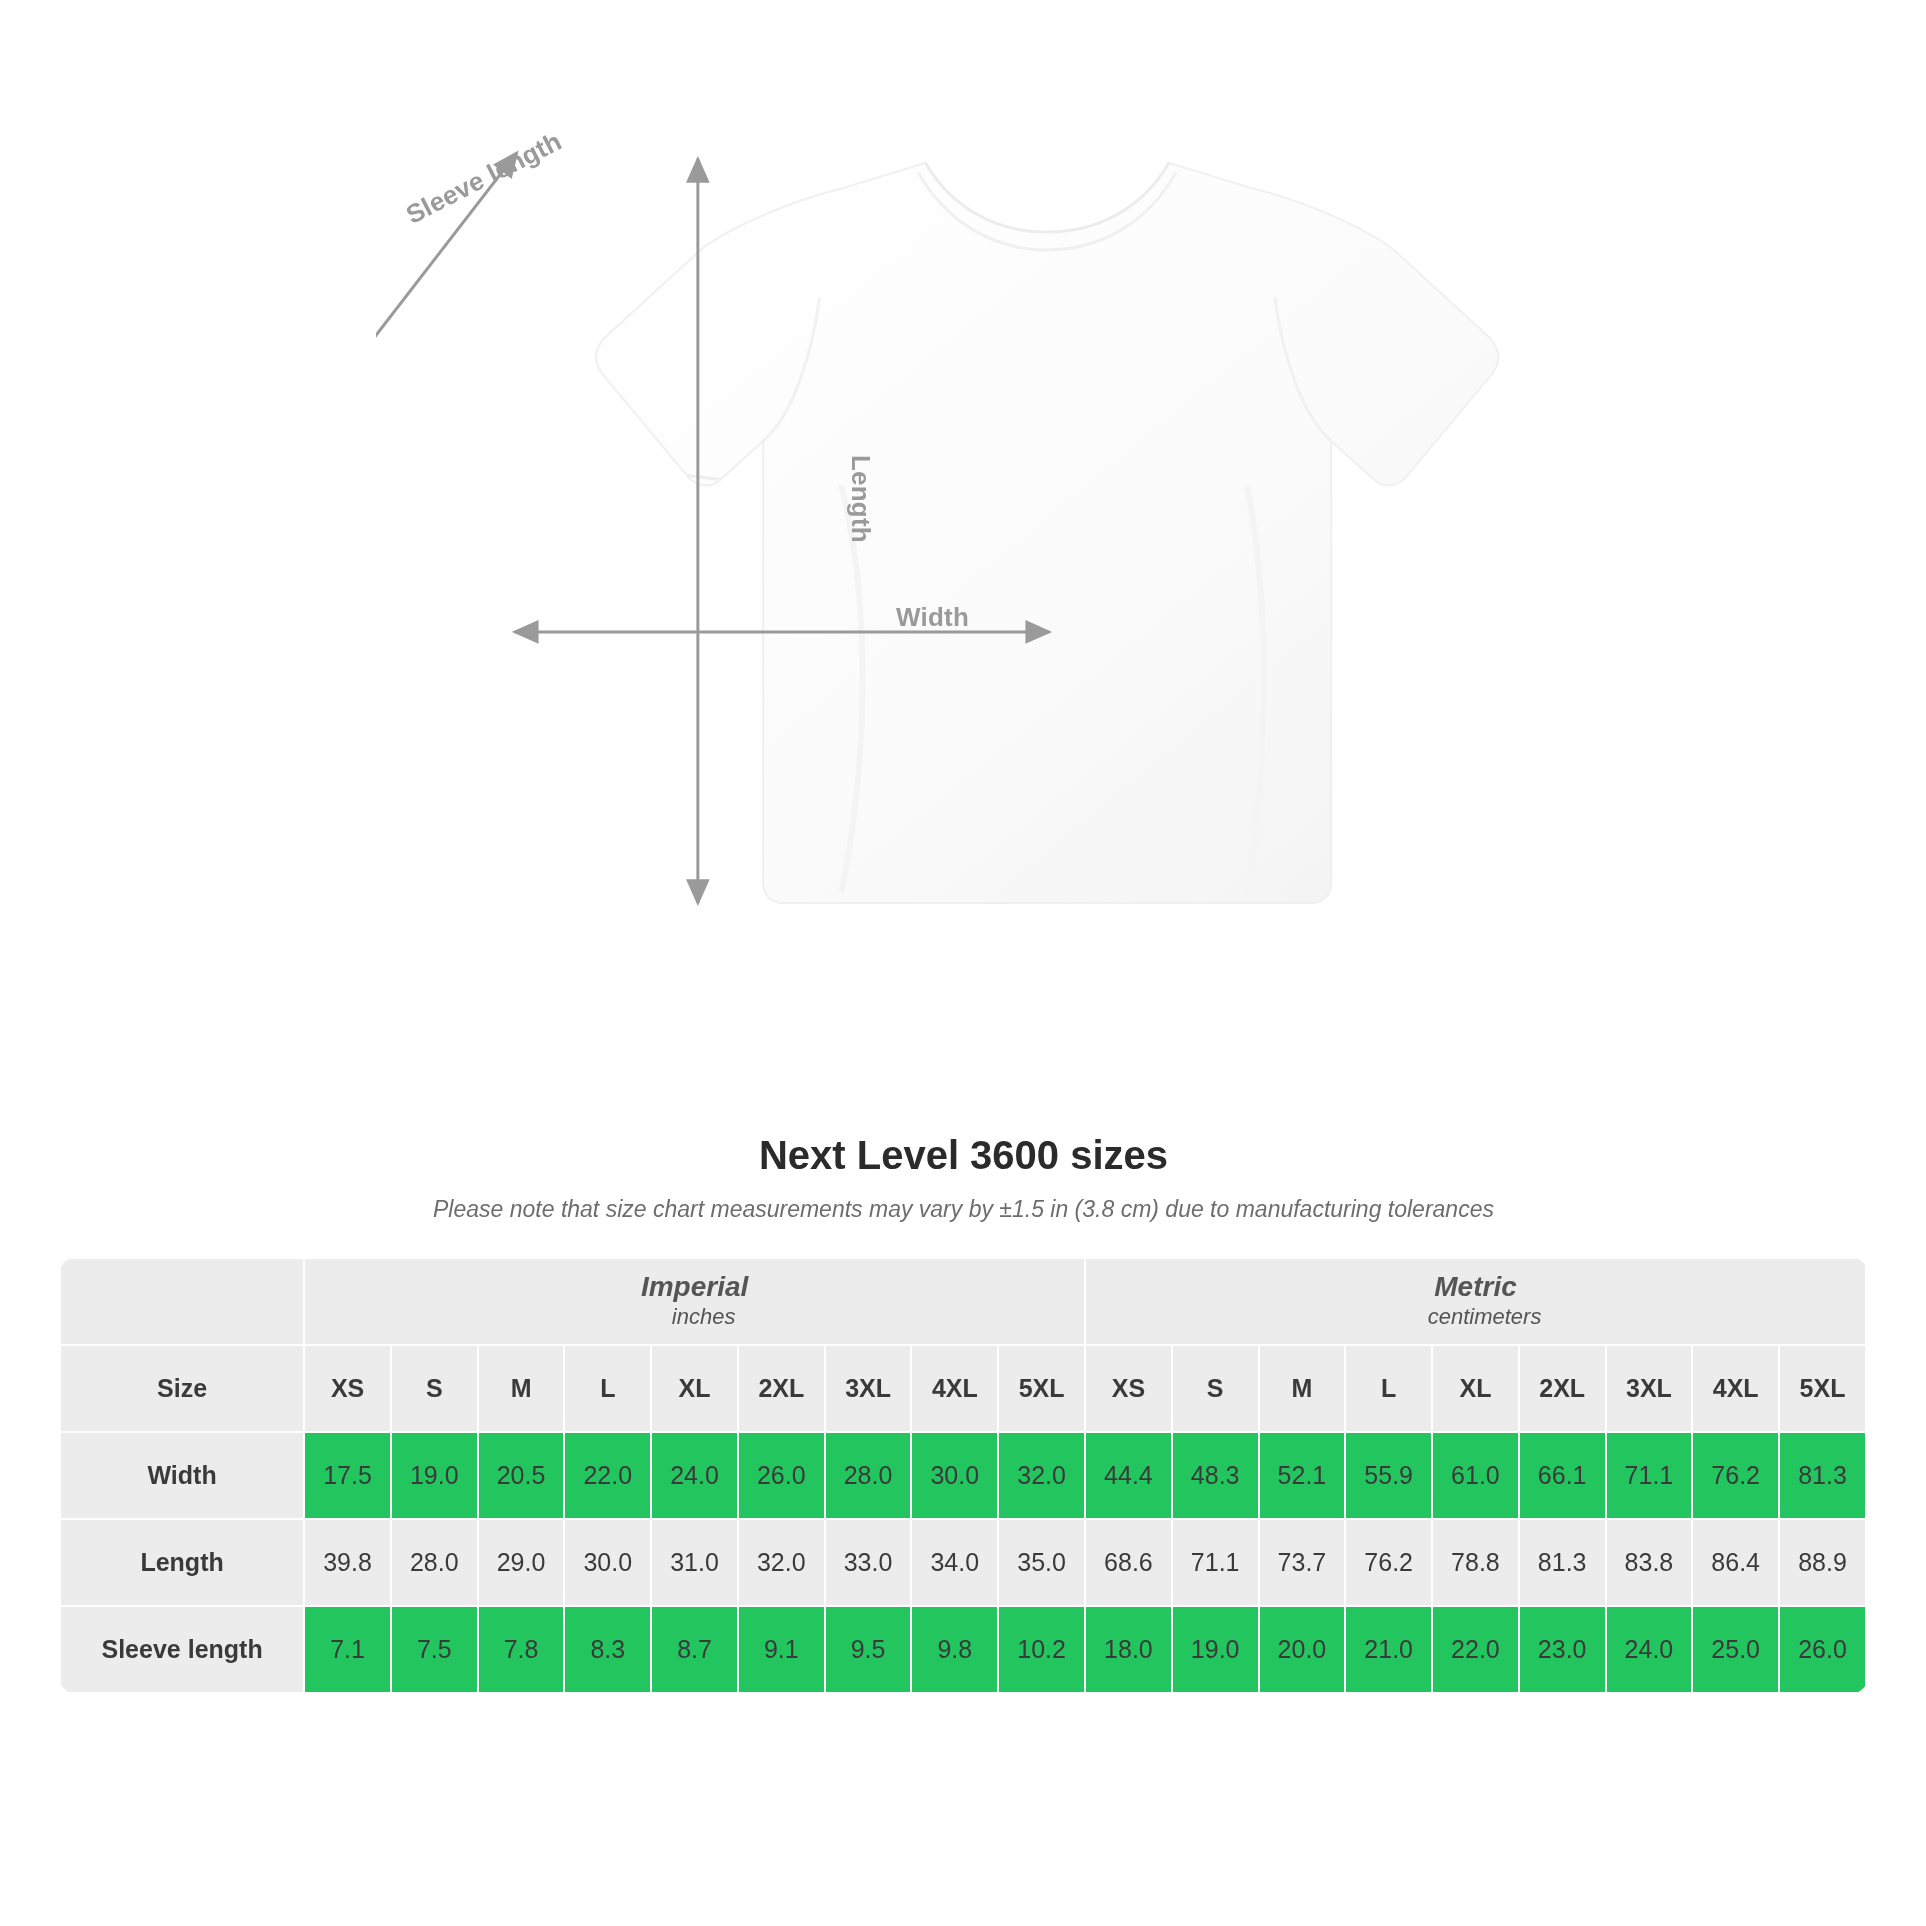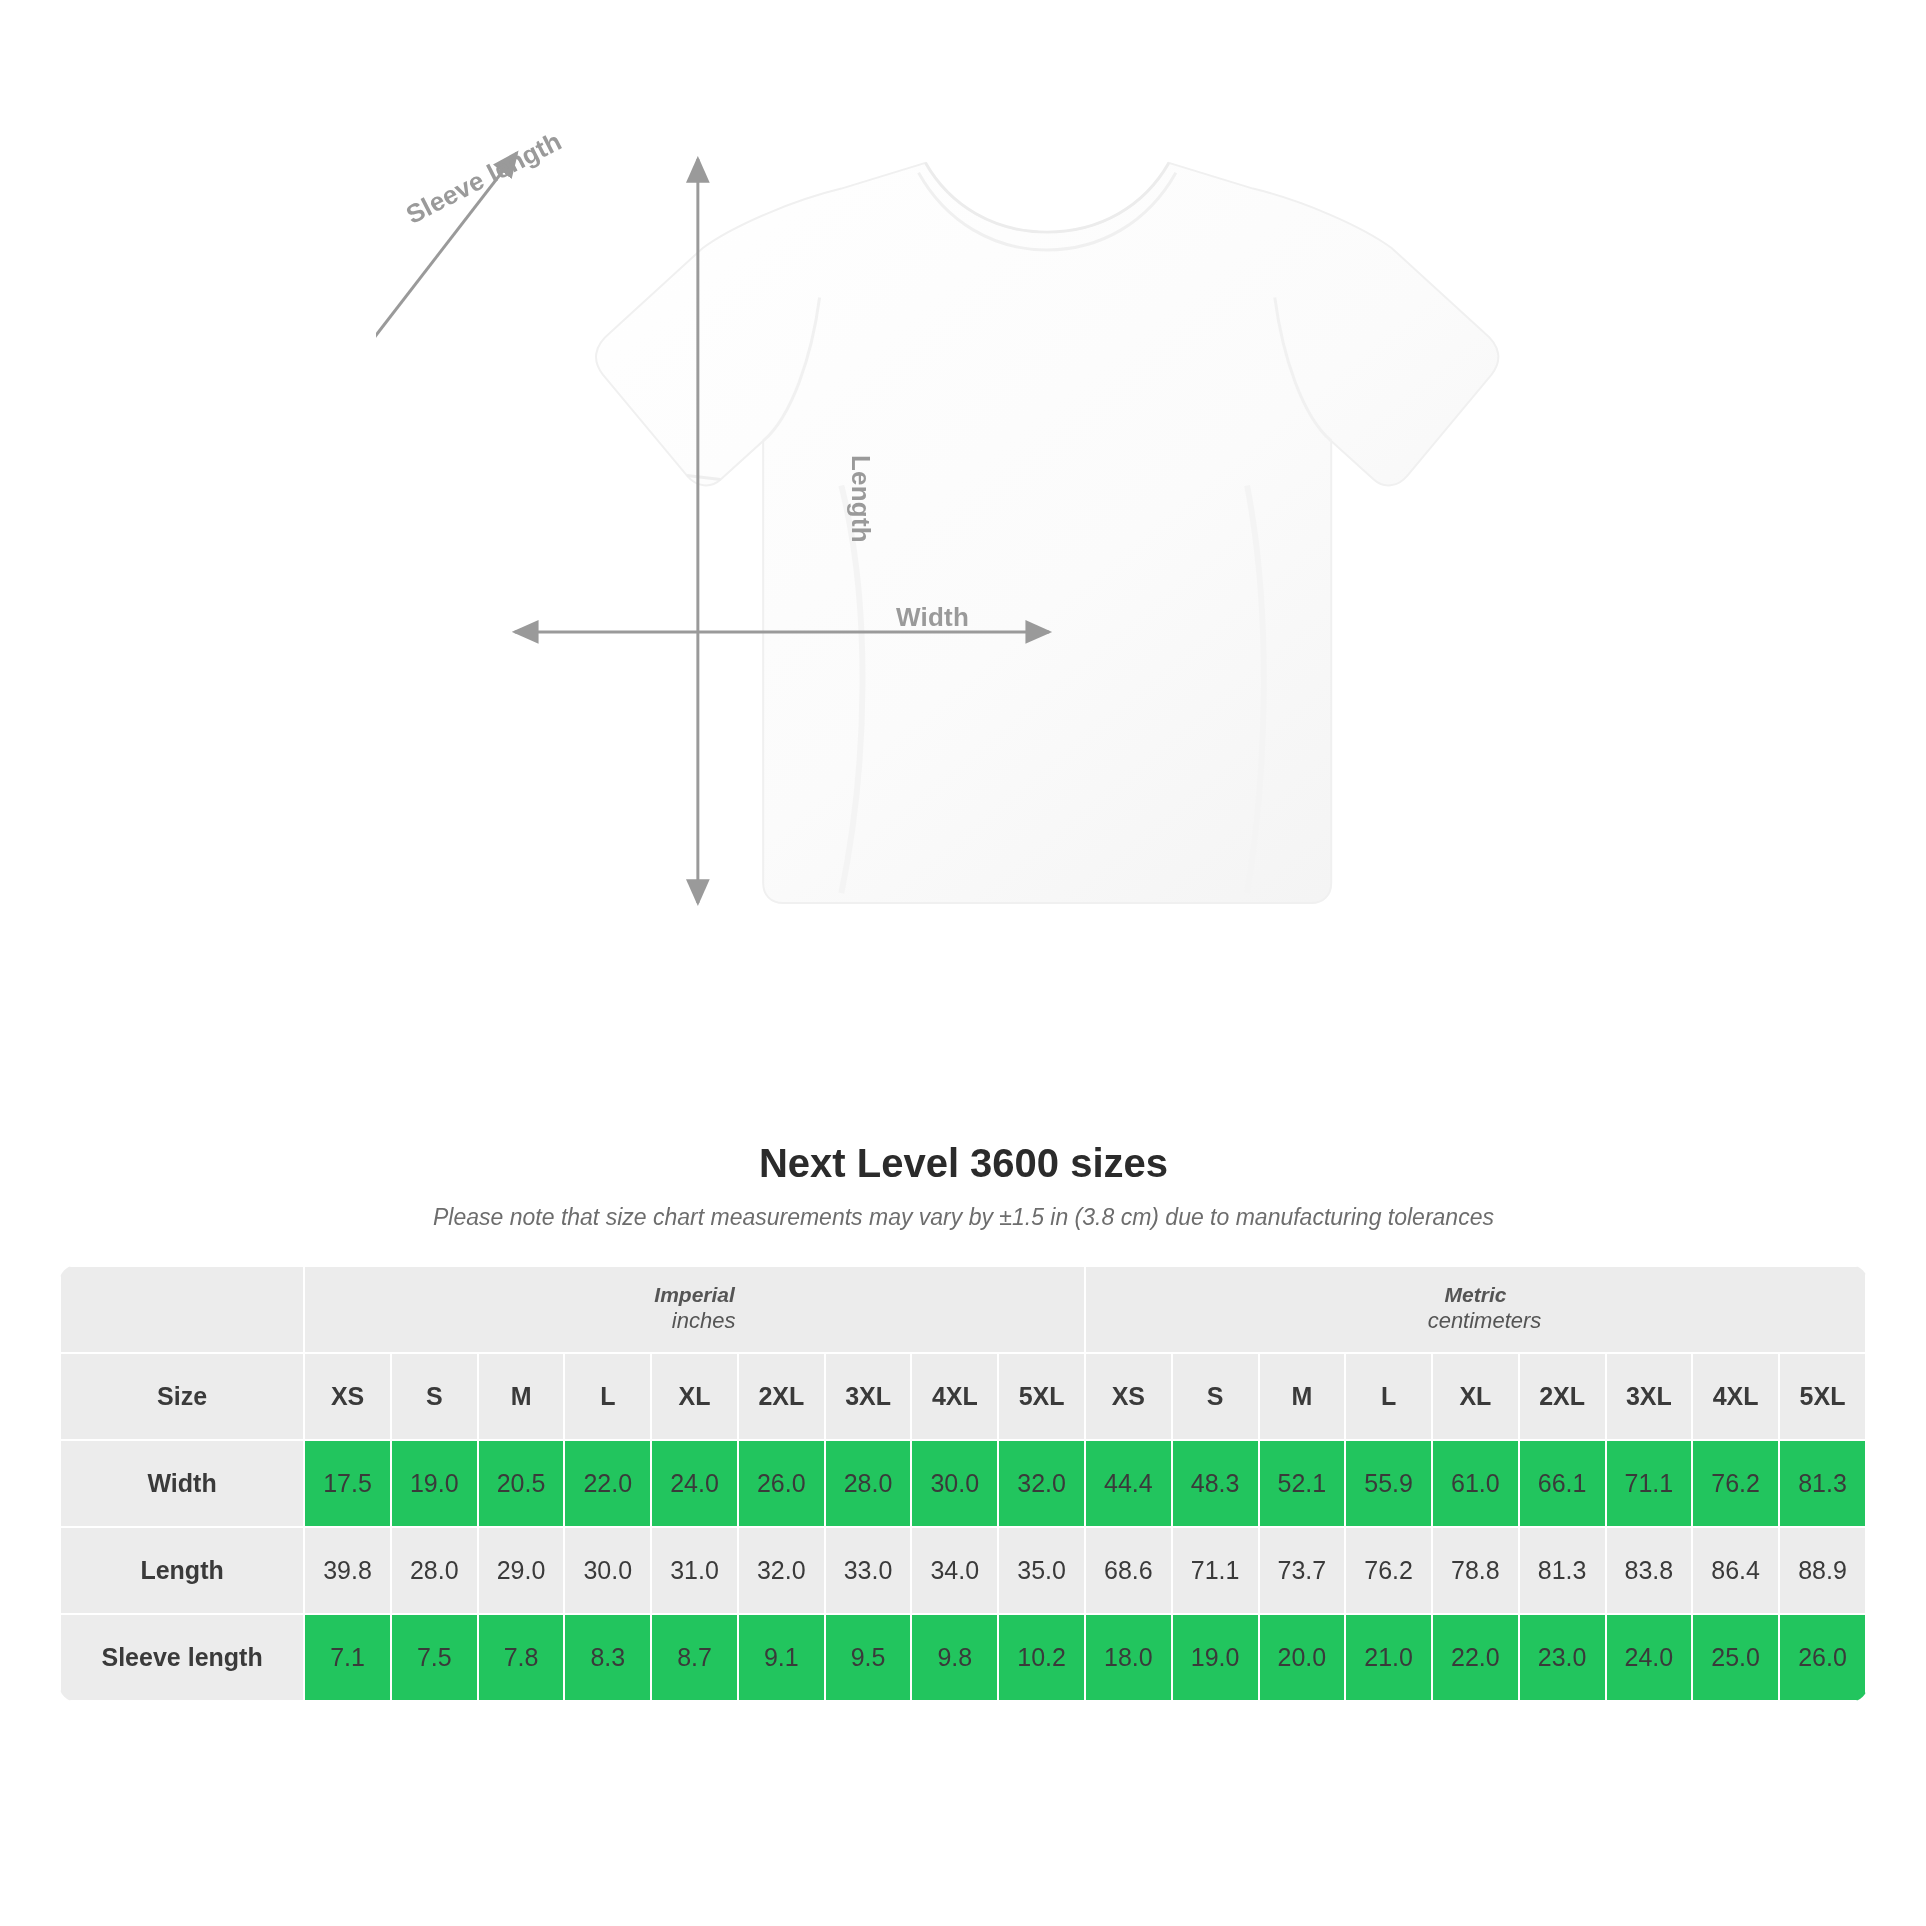--- a/index.html
+++ b/index.html
@@ -55,21 +55,21 @@
     transform-origin: left top;
   }
   .annot-width {
     left: 896px;
     top: 602px;
   }
 
   
   .title-block {
     text-align: center;
-    margin-top: 12px;
+    margin-top: 4px;
   }
   .chart-title {
     font-size: 40px;
     font-weight: bold;
     color: #2b2b2b;
     margin: 0 0 18px 0;
   }
   .chart-note {
     font-size: 23px;
     font-style: italic;
@@ -95,21 +95,21 @@
     color: #3a3a3a;
     background: #ececec;
     padding: 0;
     height: 85px;
   }
   .unit-head {
     background: #ececec;
     height: 131px;
   }
   .unit-head .unit-name {
-    font-size: 21px;
+    font-size: 28px;
     font-style: italic;
     font-weight: bold;
     color: #555555;
     line-height: 1.15;
   }
   .unit-head .unit-sub {
     font-size: 22px;
     font-style: italic;
     color: #555555;
     line-height: 1.3;

